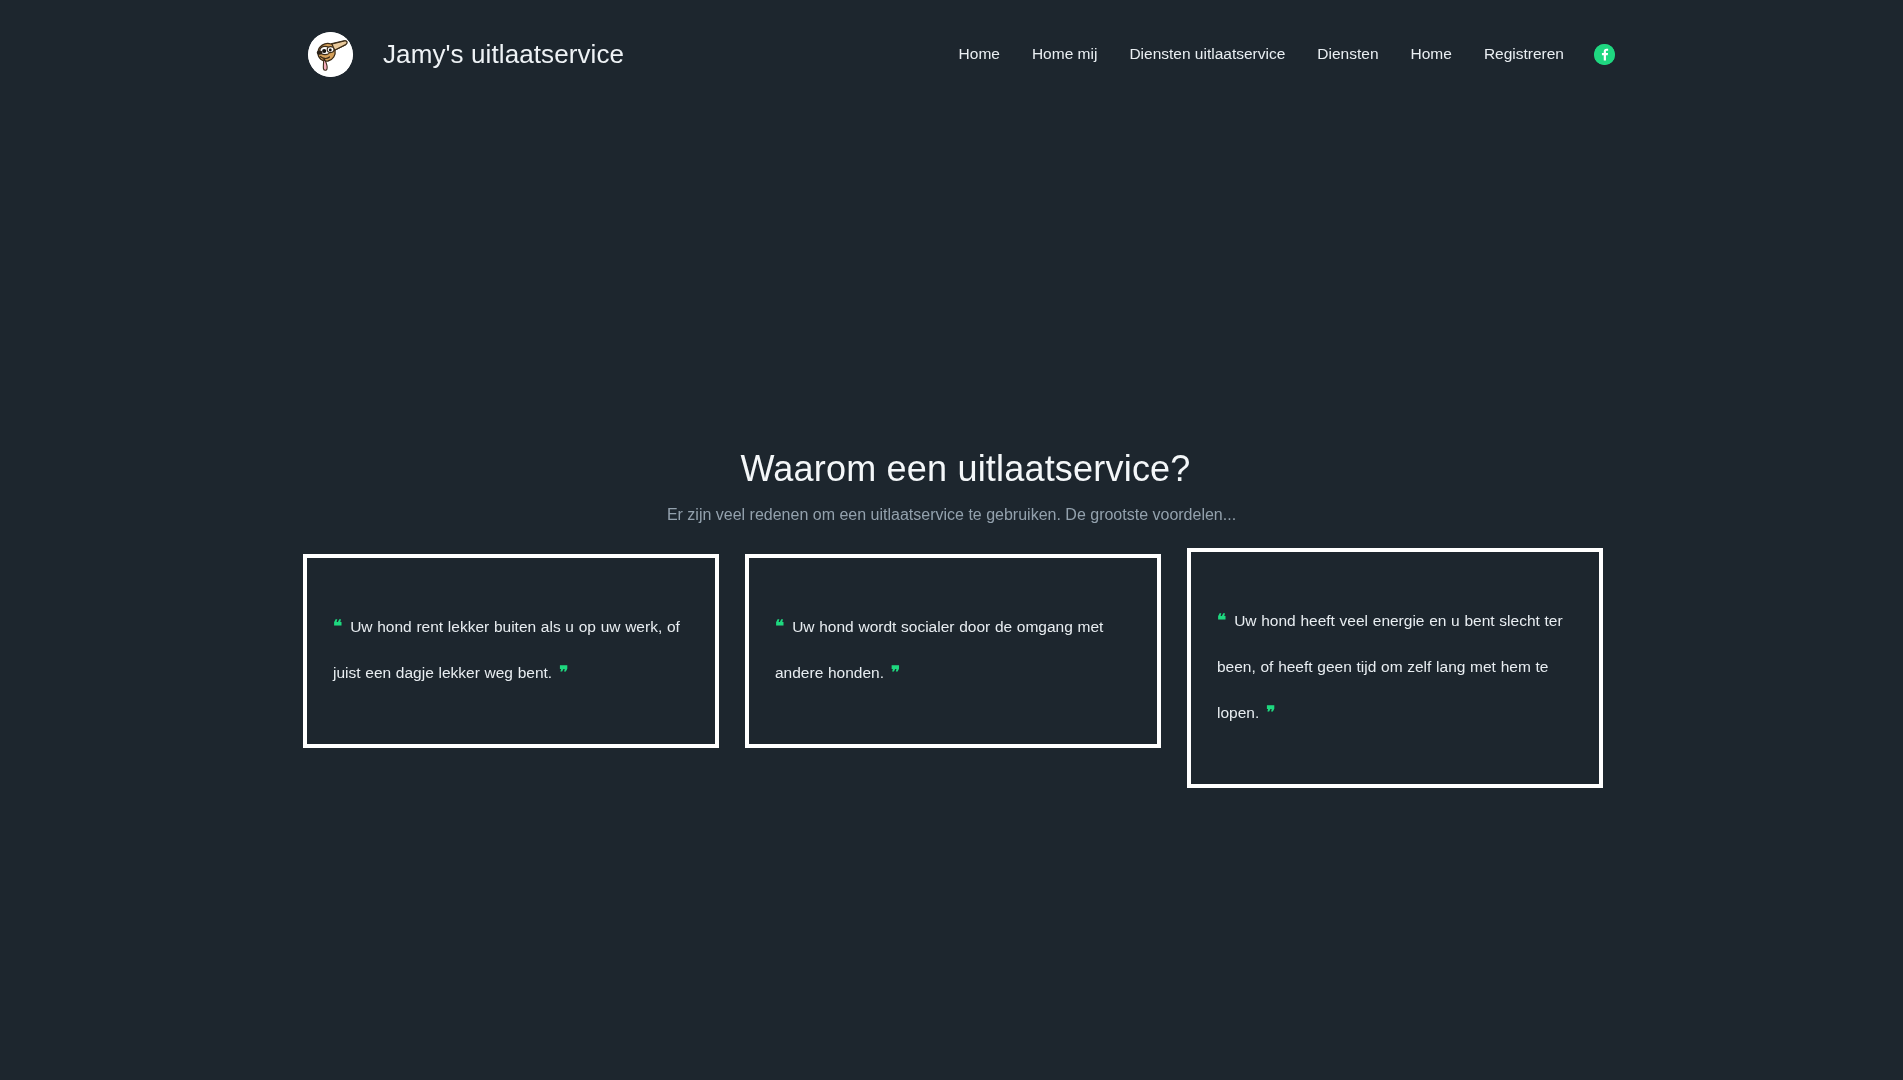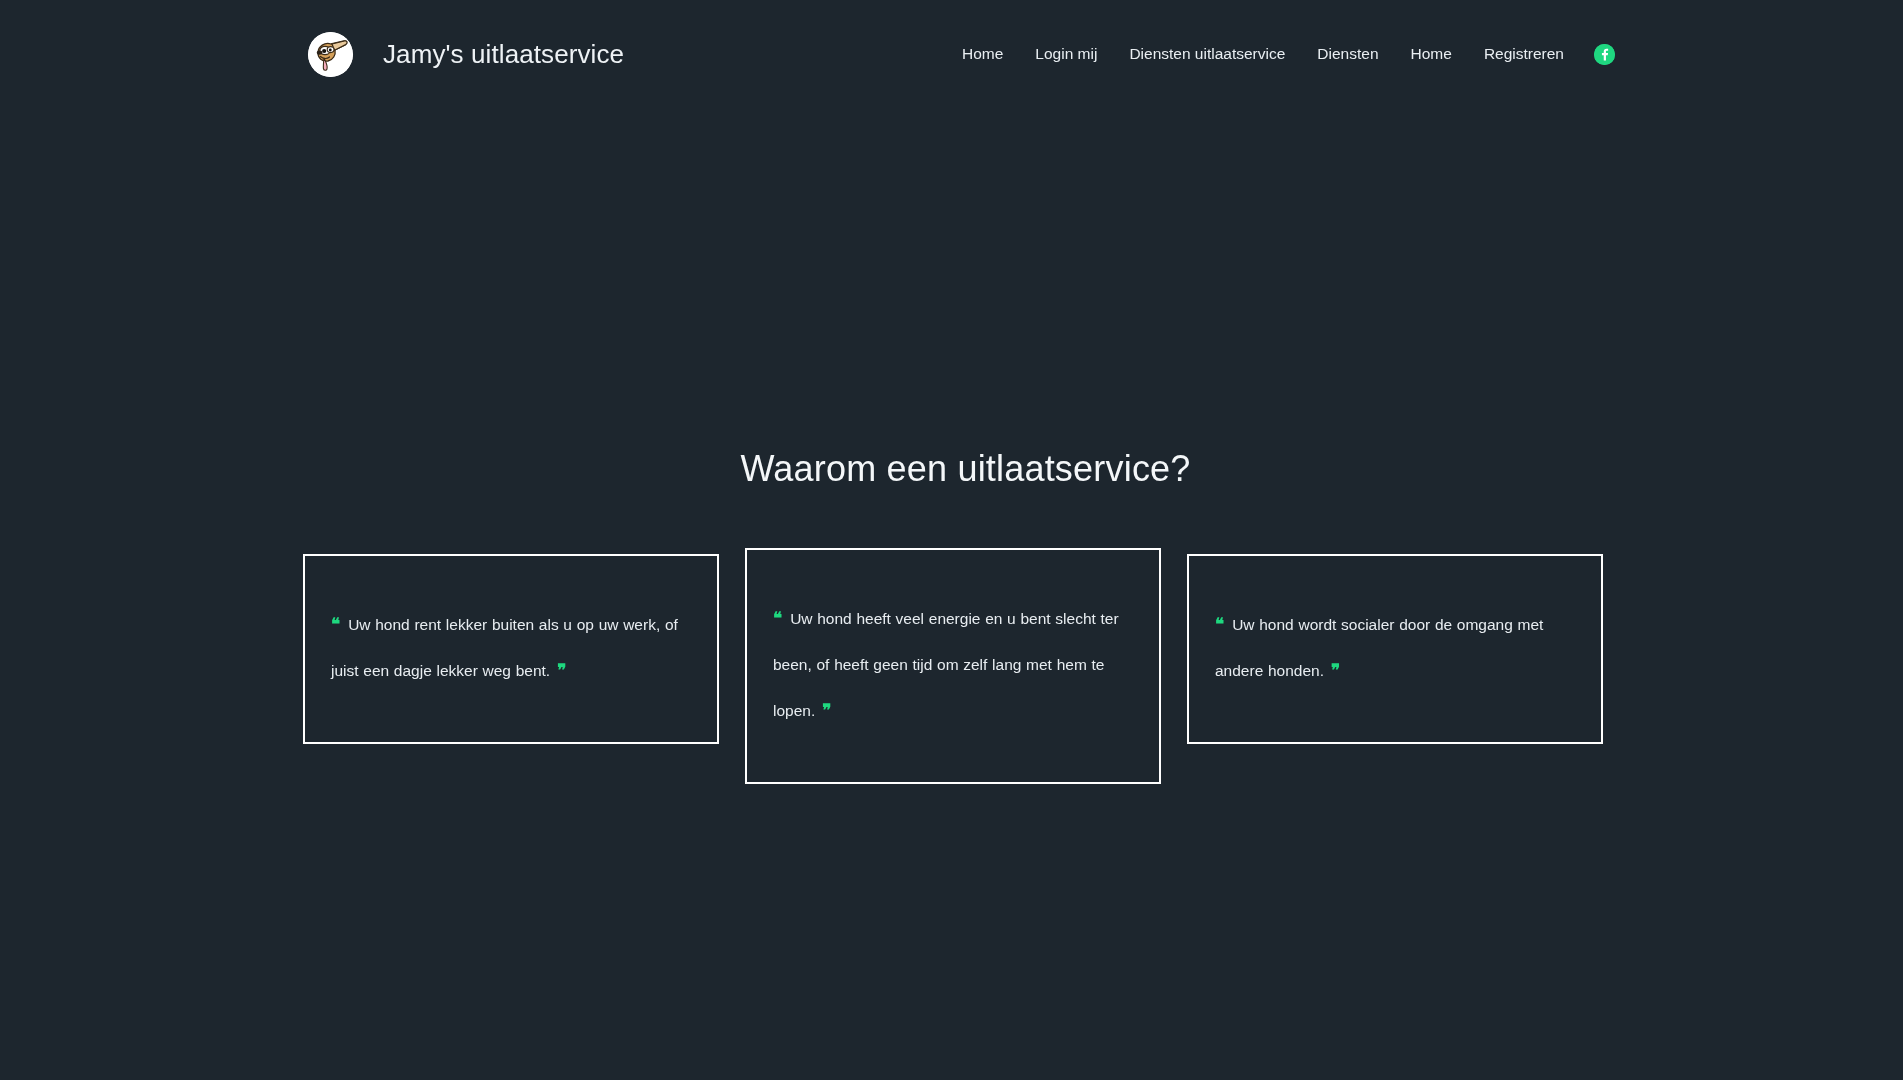--- a/index.html
+++ b/index.html
@@ -128,21 +128,21 @@
     position: absolute;
     top: 548px;
     left: 303px;
     width: 1300px;
     display: flex;
     align-items: flex-start;
     justify-content: space-between;
   }
 
   .benefit-card {
-    border: 2px solid #ffffff;
+    border: 4px solid #ffffff;
     background: #1d262e;
     padding: 46px 26px 48px 26px;
   }
 
   .benefit-card.card-side {
     width: 416px;
     min-height: 172px;
     margin-top: 6px;
   }
 
@@ -191,50 +191,51 @@
             <path d="M16 26 C18 30, 20 34, 19 37 C18.4 39, 15.6 38.6, 15.4 36.4 C15.2 33.2, 15.6 29.4, 16 26 Z" fill="#f6adbc" stroke="#3a2a16" stroke-width="1.1" stroke-linejoin="round"></path>
             <path d="M12.5 24.5 C15 27, 19 27.2, 21.5 25" fill="none" stroke="#3a2a16" stroke-width="1.2" stroke-linecap="round"></path>
           </g>
         </svg>
       </span>
       <span class="brand-name">Jamy's uitlaatservice</span>
     </a>
 
     <nav class="main-nav">
       <a class="nav-link" href="#">Home</a>
-      <a class="nav-link" href="#">Login mij</a>
+      <a class="nav-link" href="#">Home mij</a>
       <a class="nav-link" href="#">Diensten uitlaatservice</a>
       <a class="nav-link" href="#">Diensten</a>
       <a class="nav-link" href="#">Home</a>
       <a class="nav-link" href="#">Registreren</a>
       <a class="nav-social" href="#">
         <svg width="21" height="21" viewBox="0 0 21 21" aria-hidden="true">
           <circle cx="10.5" cy="10.5" r="10.5" fill="#1fd780"></circle>
           <path d="M11.95 16.6 V11.15 h1.82 l0.27 -2.11 h-2.09 V7.69 c0 -0.61 0.17 -1.03 1.05 -1.03 h1.12 V4.77 c-0.19 -0.03 -0.86 -0.08 -1.64 -0.08 -1.62 0 -2.73 0.99 -2.73 2.81 v1.54 H7.92 v2.11 h1.83 v5.45 z" fill="#ffffff"></path>
         </svg>
       </a>
     </nav>
 
   </header>
 
   <section class="benefits-section">
 
     <h2 class="section-title">Waarom een uitlaatservice?</h2>
+    <p class="section-subtitle">Er zijn veel redenen om een uitlaatservice te gebruiken. De grootste voordelen...</p>
 
     <div class="cards-row">
 
       <div class="benefit-card card-side">
         <p class="quote-text"><span class="quote-mark quote-open">❝</span><span>Uw hond rent lekker buiten als u op uw werk, of juist een dagje lekker weg bent.</span><span class="quote-mark quote-close">❞</span></p>
       </div>
 
+      <div class="benefit-card card-side">
+        <p class="quote-text"><span class="quote-mark quote-open">❝</span><span>Uw hond wordt socialer door de omgang met andere honden.</span><span class="quote-mark quote-close">❞</span></p>
+      </div>
+
       <div class="benefit-card card-center">
         <p class="quote-text"><span class="quote-mark quote-open">❝</span><span>Uw hond heeft veel energie en u bent slecht ter been, of heeft geen tijd om zelf lang met hem te lopen.</span><span class="quote-mark quote-close">❞</span></p>
       </div>
 
-      <div class="benefit-card card-side">
-        <p class="quote-text"><span class="quote-mark quote-open">❝</span><span>Uw hond wordt socialer door de omgang met andere honden.</span><span class="quote-mark quote-close">❞</span></p>
-      </div>
-
     </div>
 
   </section>
 
 </div>
 
 </body></html>

